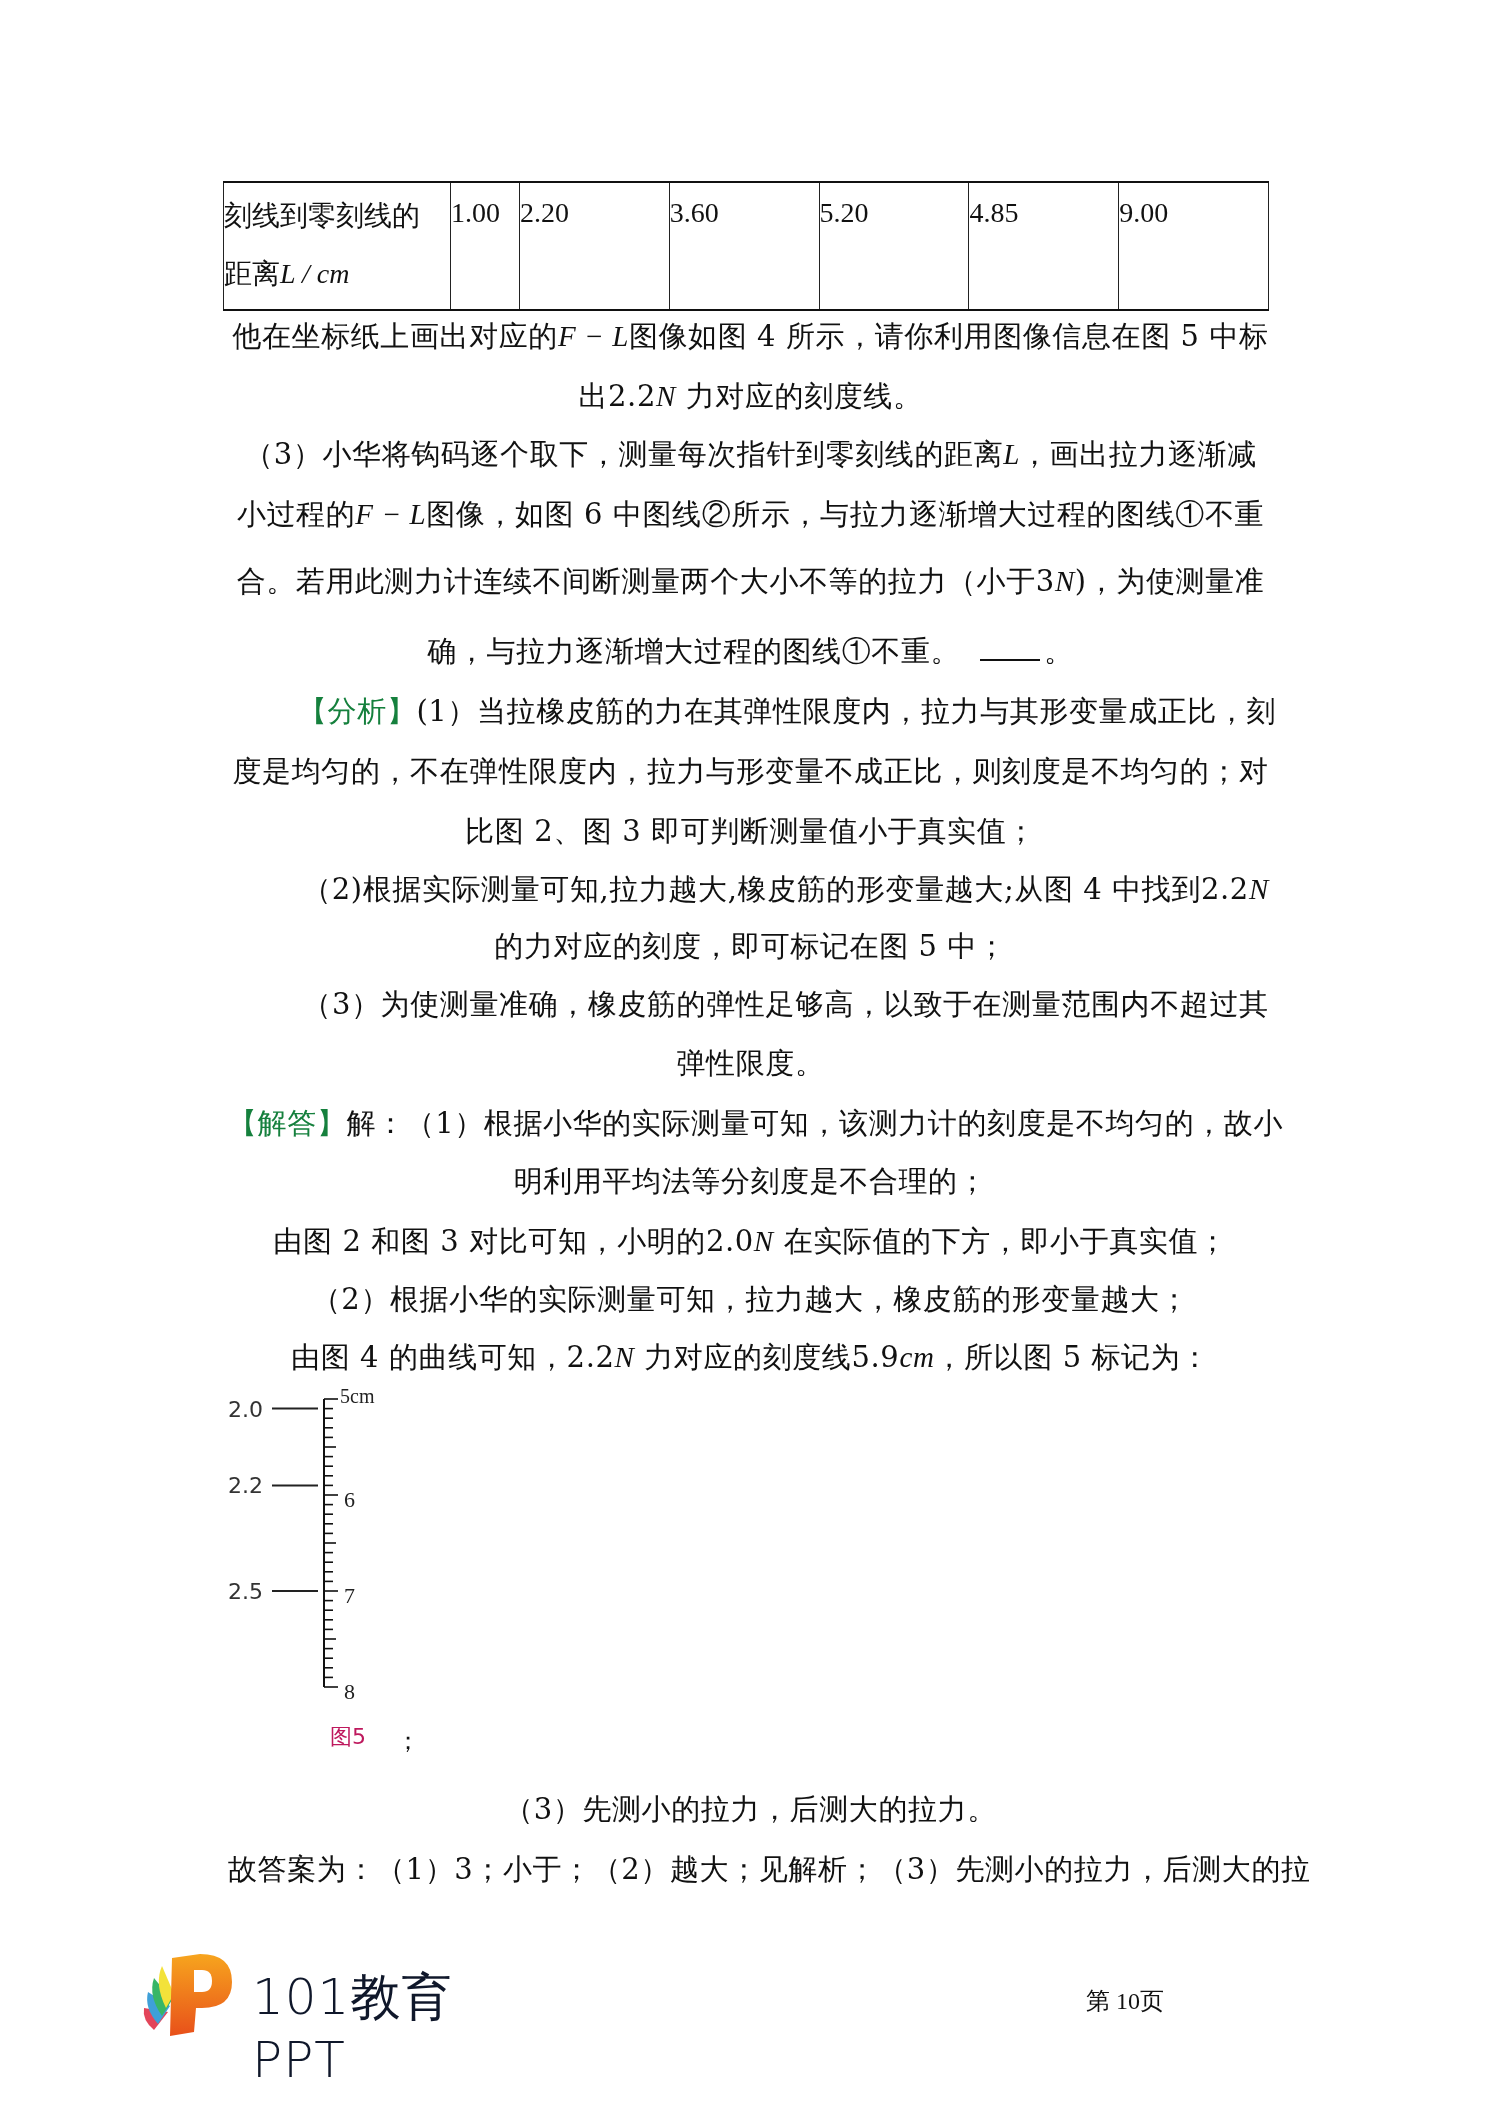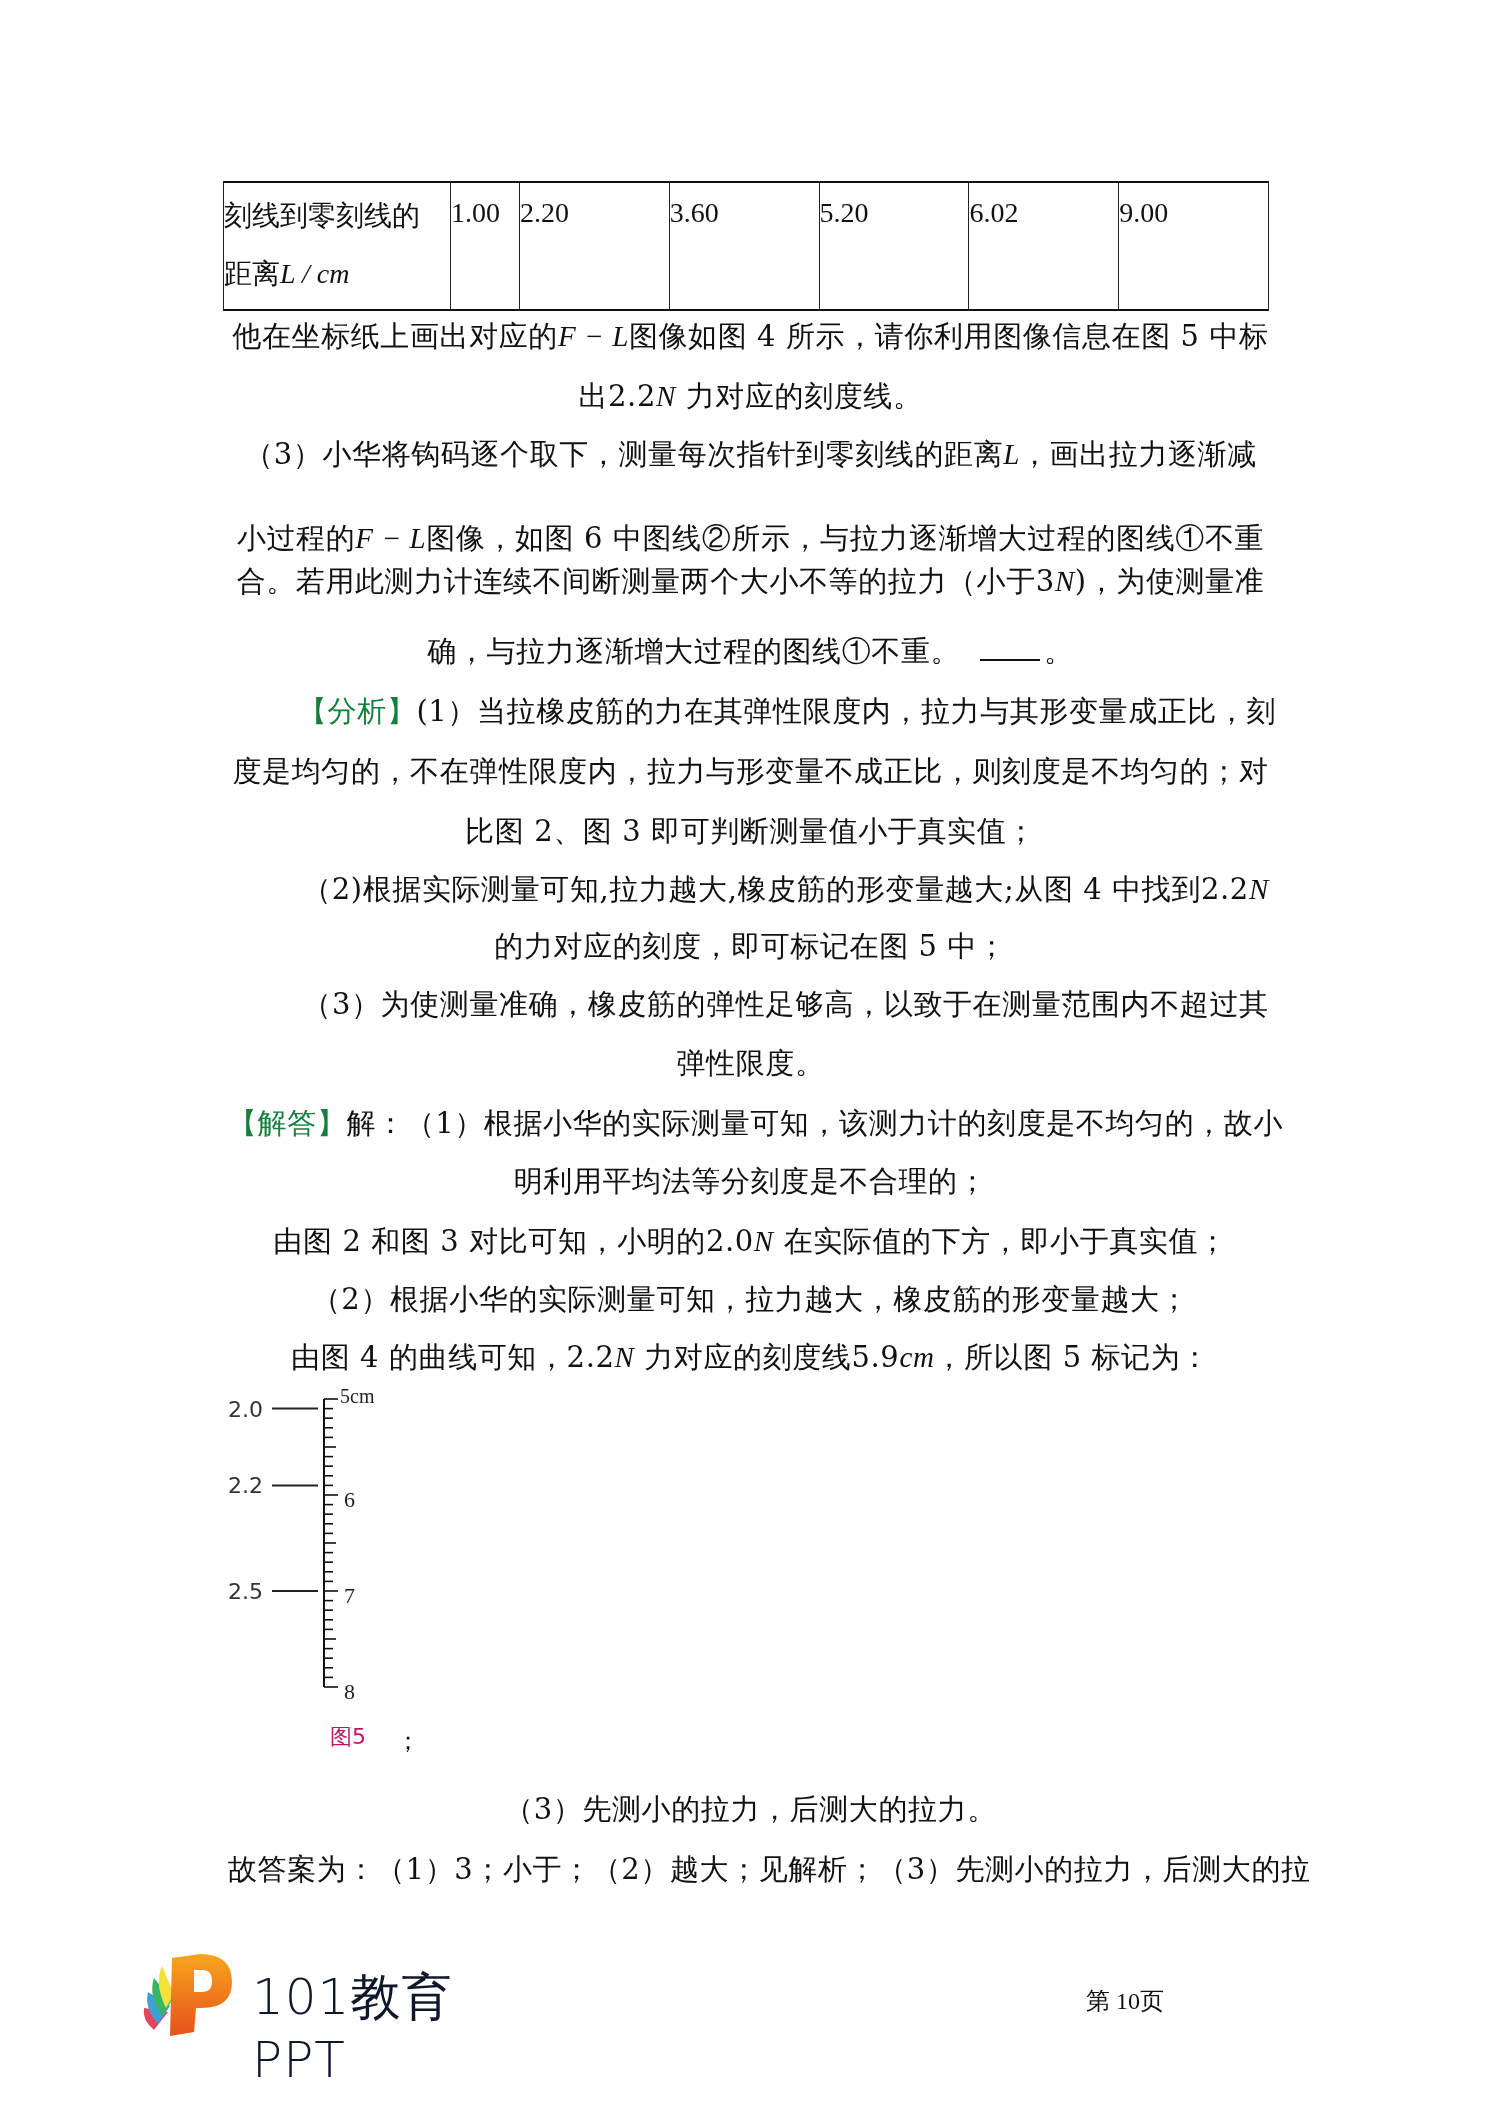--- a/index.html
+++ b/index.html
@@ -50,31 +50,31 @@
     <tbody>
         <tr>
       <td class="row-head">
         <span class="l1">刻线到零刻线的</span>
         <span class="l2"><span>距离</span><span class="it">L / cm</span></span>
       </td>
       <td style="width:68px">1.00</td>
       <td>2.20</td>
       <td>3.60</td>
       <td>5.20</td>
-      <td>6.02</td>
+      <td>4.85</td>
       <td>9.00</td>
     </tr>
   </tbody>
     </table>
 
   <div class="line" style="top:316px"><span>他在坐标纸上画出对应的</span><span class="it">F − L</span><span>图像如图 4 所示，请你利用图像信息在图 5 中标</span></div>
   <div class="line" style="top:376px"><span>出</span><span>2.2</span><span class="it">N</span><span> 力对应的刻度线。</span></div>
 
   <div class="line" style="top:434px"><span>（3）小华将钩码逐个取下，测量每次指针到零刻线的距离</span><span class="it">L</span><span>，画出拉力逐渐减</span></div>
-  <div class="line" style="top:518px"><span>小过程的</span><span class="it">F − L</span><span>图像，如图 6 中图线②所示，与拉力逐渐增大过程的图线①不重</span></div>
+  <div class="line" style="top:494px"><span>小过程的</span><span class="it">F − L</span><span>图像，如图 6 中图线②所示，与拉力逐渐增大过程的图线①不重</span></div>
   <div class="line" style="top:561px"><span>合。若用此测力计连续不间断测量两个大小不等的拉力（小于</span><span>3</span><span class="it">N</span><span>)，为使测量准</span></div>
   <div class="line" style="top:631px"><span>确，与拉力逐渐增大过程的图线①不重。</span><span class="blank"></span><span>。</span></div>
 
   <div class="line indent" style="top:691px"><span class="tag">【分析】</span><span>(1）当拉橡皮筋的力在其弹性限度内，拉力与其形变量成正比，刻</span></div>
   <div class="line" style="top:751px">度是均匀的，不在弹性限度内，拉力与形变量不成正比，则刻度是不均匀的；对</div>
   <div class="line" style="top:811px">比图 2、图 3 即可判断测量值小于真实值；</div>
   <div class="line indent" style="top:869px"><span>（2)根据实际测量可知,拉力越大,橡皮筋的形变量越大;从图 4 中找到</span><span>2.2</span><span class="it">N</span></div>
   <div class="line" style="top:926px">的力对应的刻度，即可标记在图 5 中；</div>
   <div class="line indent" style="top:984px">（3）为使测量准确，橡皮筋的弹性足够高，以致于在测量范围内不超过其</div>
   <div class="line" style="top:1043px">弹性限度。</div>

